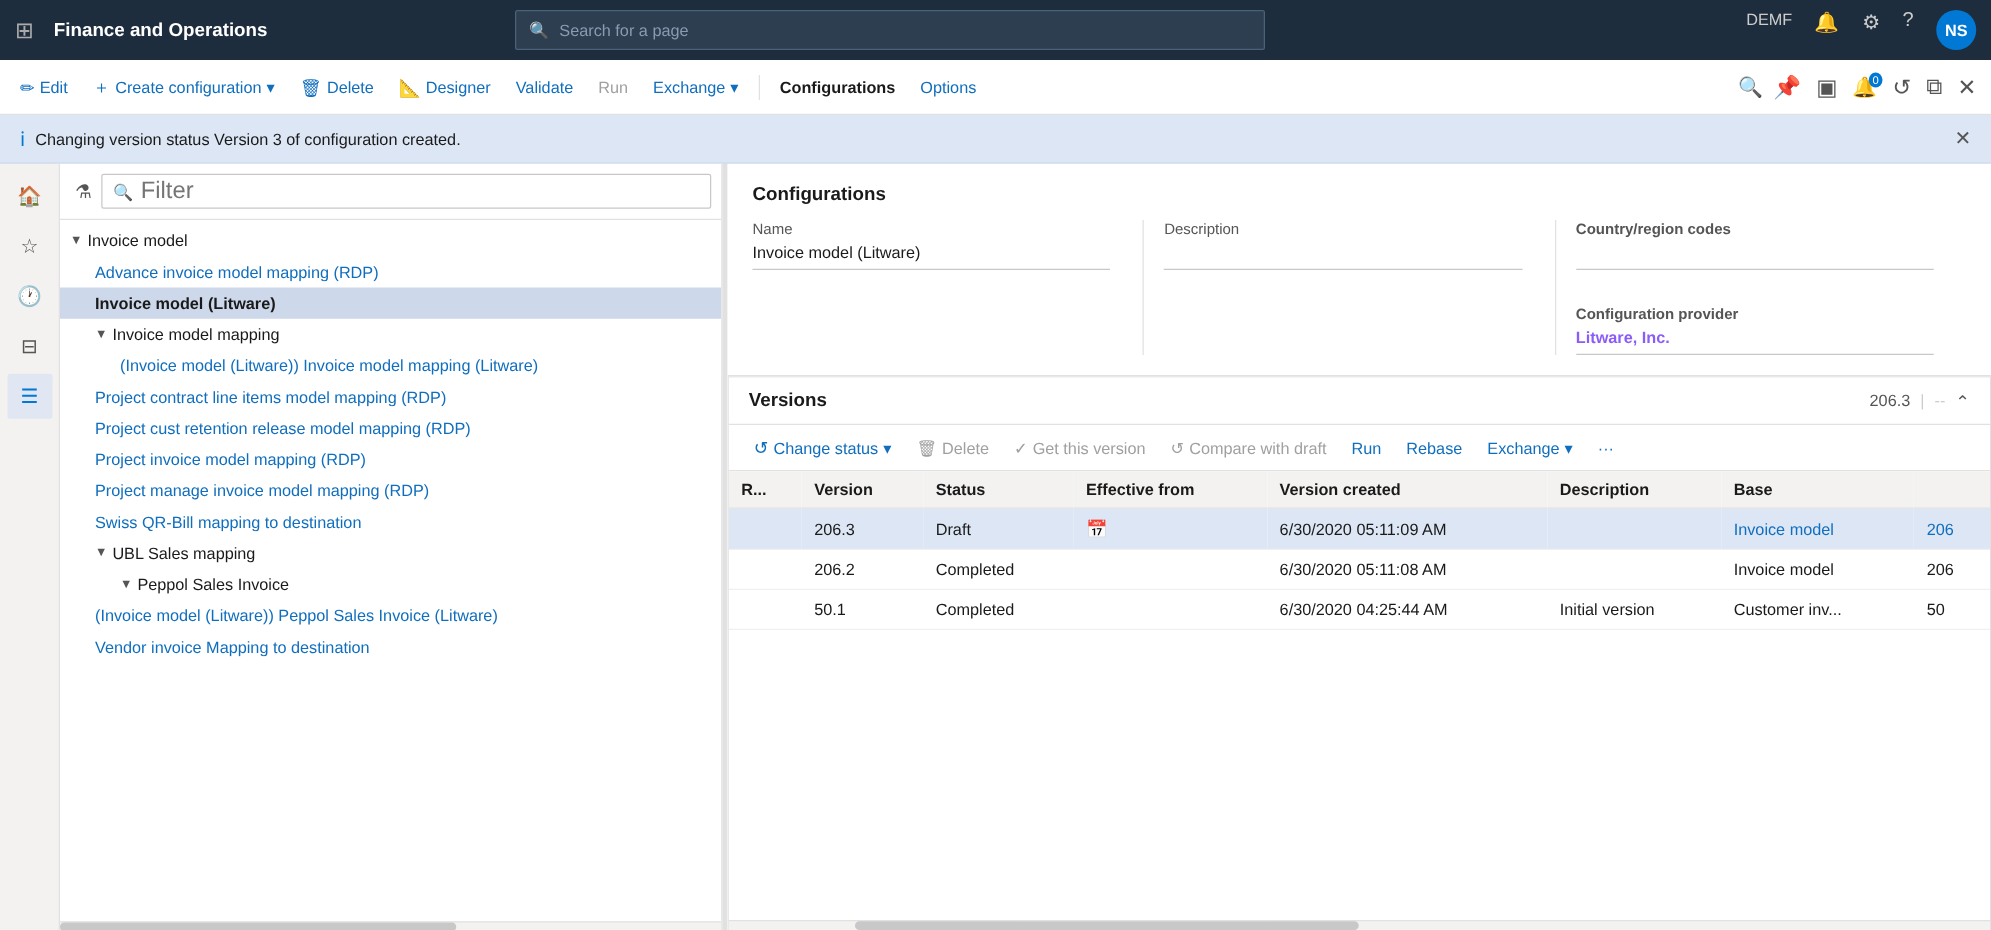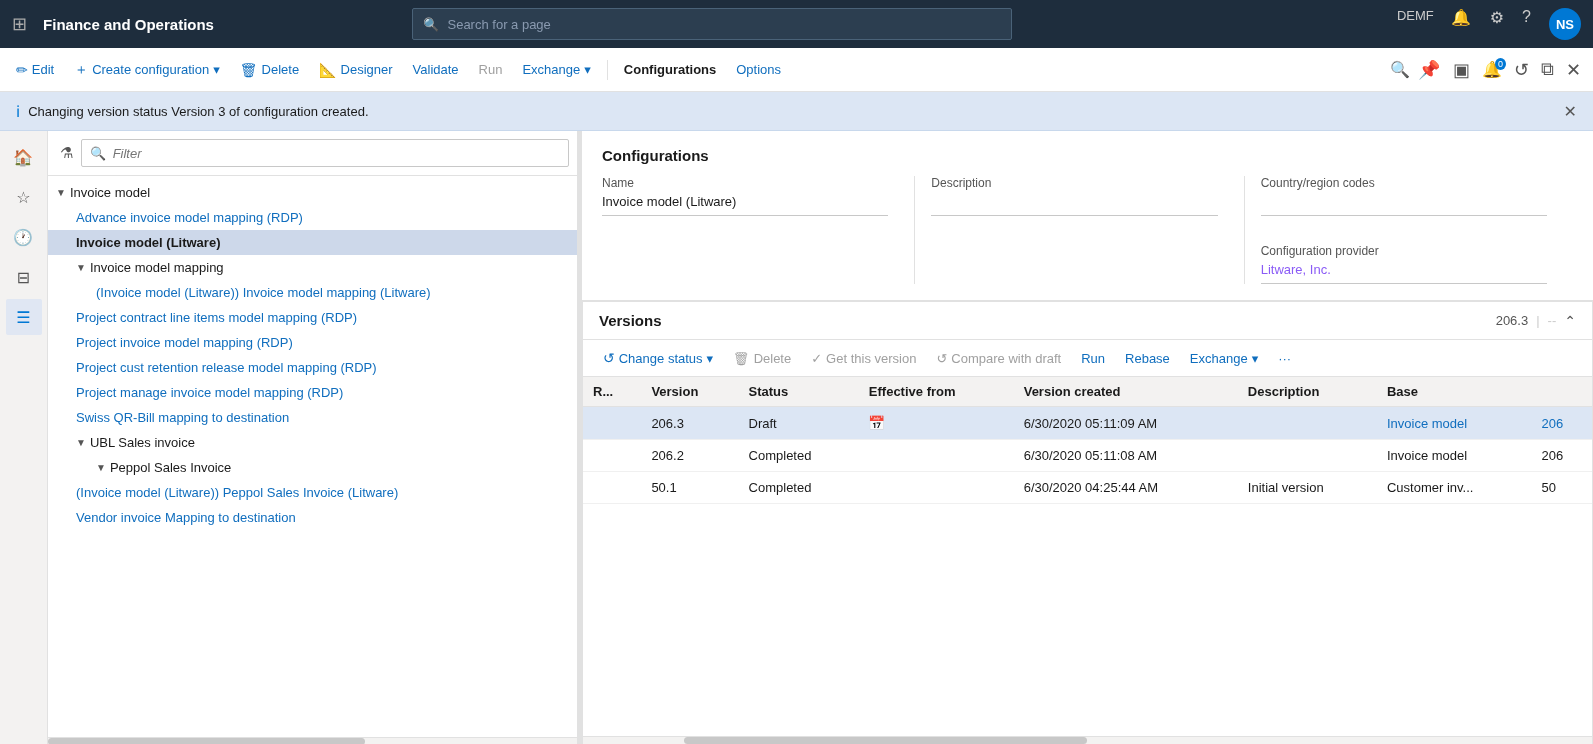--- a/index.html
+++ b/index.html
@@ -134,23 +134,22 @@
       border-radius: 2px;
       padding: 4px 8px;
       font-size: 13px;
       outline: none;
       display: flex; align-items: center;
       color: #999;
       gap: 6px;
       height: 28px;
     }
     .filter-input input {
-      border: none; outline: none; font-size: 13px; width: 100%; color: #a21caf;
+      border: none; outline: none; font-size: 19px; width: 100%; color: #a21caf;
       background: transparent;
-      font-style: italic;
     }
 
     .tree-content { overflow-y: auto; flex: 1; padding: 4px 0; }
     .tree-item {
       padding: 5px 8px 5px 8px;
       cursor: pointer;
       display: flex;
       align-items: center;
       gap: 4px;
       font-size: 13px;
@@ -198,21 +197,21 @@
     .config-fields {
       display: flex;
       gap: 0;
     }
     .config-field {
       flex: 1;
       border-right: 1px solid #e1e1e1;
       padding-right: 26px;
       margin-right: 16px;
     }
-    .config-field:last-child { border-right: none; margin-right: 0; }
+    .config-field:last-child { border-right: none; margin-right: 0; font-weight: bold; }
     .config-field-label {
       font-size: 12px;
       color: #555;
       margin-bottom: 4px;
     }
     .config-field-value {
       font-size: 13px;
       color: #1a1a1a;
       border-bottom: 1px solid #c8c8c8;
       padding-bottom: 4px;
@@ -414,34 +413,34 @@
         <span class="expand-icon">▼</span>
         <span class="item-text">Invoice model mapping</span>
       </div>
       <div class="tree-item indent-2 link-style">
         <span class="item-text">(Invoice model (Litware)) Invoice model mapping (Litware)</span>
       </div>
       <div class="tree-item indent-1 link-style">
         <span class="item-text">Project contract line items model mapping (RDP)</span>
       </div>
       <div class="tree-item indent-1 link-style">
+        <span class="item-text">Project cust retention release model mapping (RDP)</span>
+      </div>
+      <div class="tree-item indent-1 link-style">
         <span class="item-text">Project invoice model mapping (RDP)</span>
-      </div>
-      <div class="tree-item indent-1 link-style">
-        <span class="item-text">Project cust retention release model mapping (RDP)</span>
       </div>
       <div class="tree-item indent-1 link-style">
         <span class="item-text">Project manage invoice model mapping (RDP)</span>
       </div>
       <div class="tree-item indent-1 link-style">
         <span class="item-text">Swiss QR-Bill mapping to destination</span>
       </div>
       <div class="tree-item indent-1">
         <span class="expand-icon">▼</span>
-        <span class="item-text">UBL Sales invoice</span>
+        <span class="item-text">UBL Sales mapping</span>
       </div>
       <div class="tree-item indent-2">
         <span class="expand-icon">▼</span>
         <span class="item-text">Peppol Sales Invoice</span>
       </div>
       <div class="tree-item indent-3 link-style">
         <span class="item-text">(Invoice model (Litware)) Peppol Sales Invoice (Litware)</span>
       </div>
       <div class="tree-item indent-1 link-style">
         <span class="item-text">Vendor invoice Mapping to destination</span>

